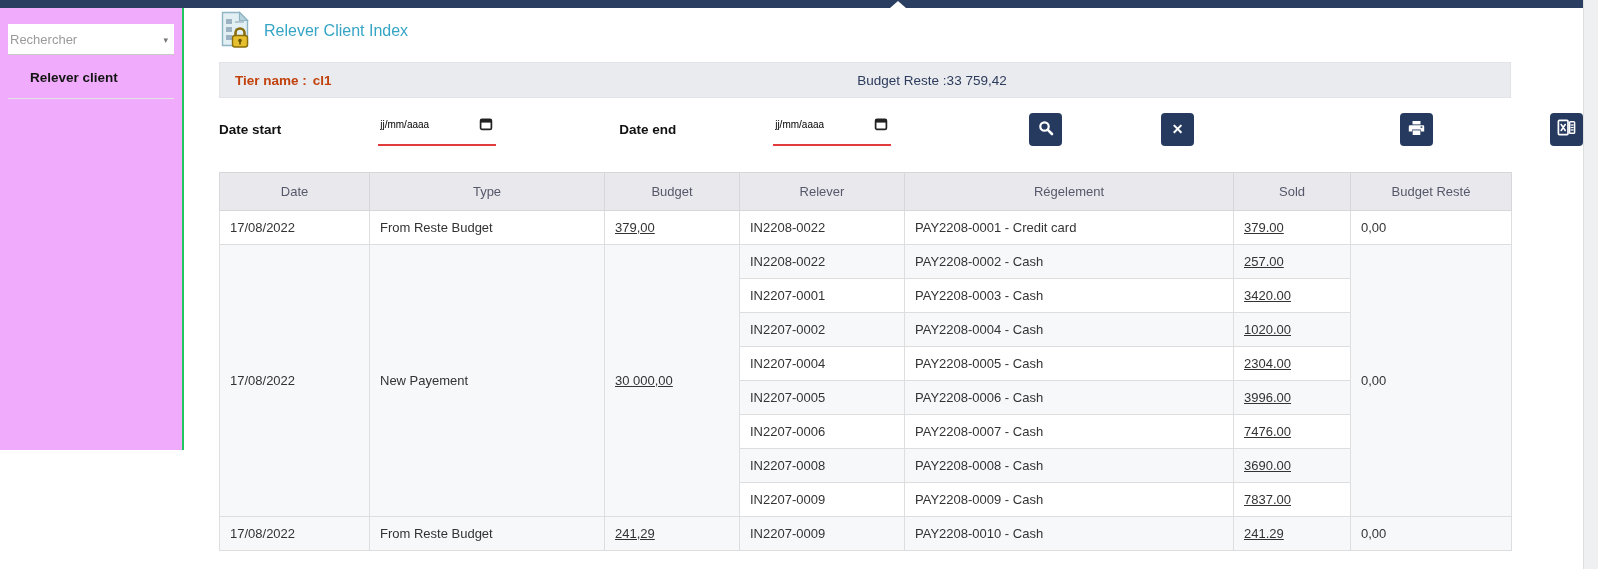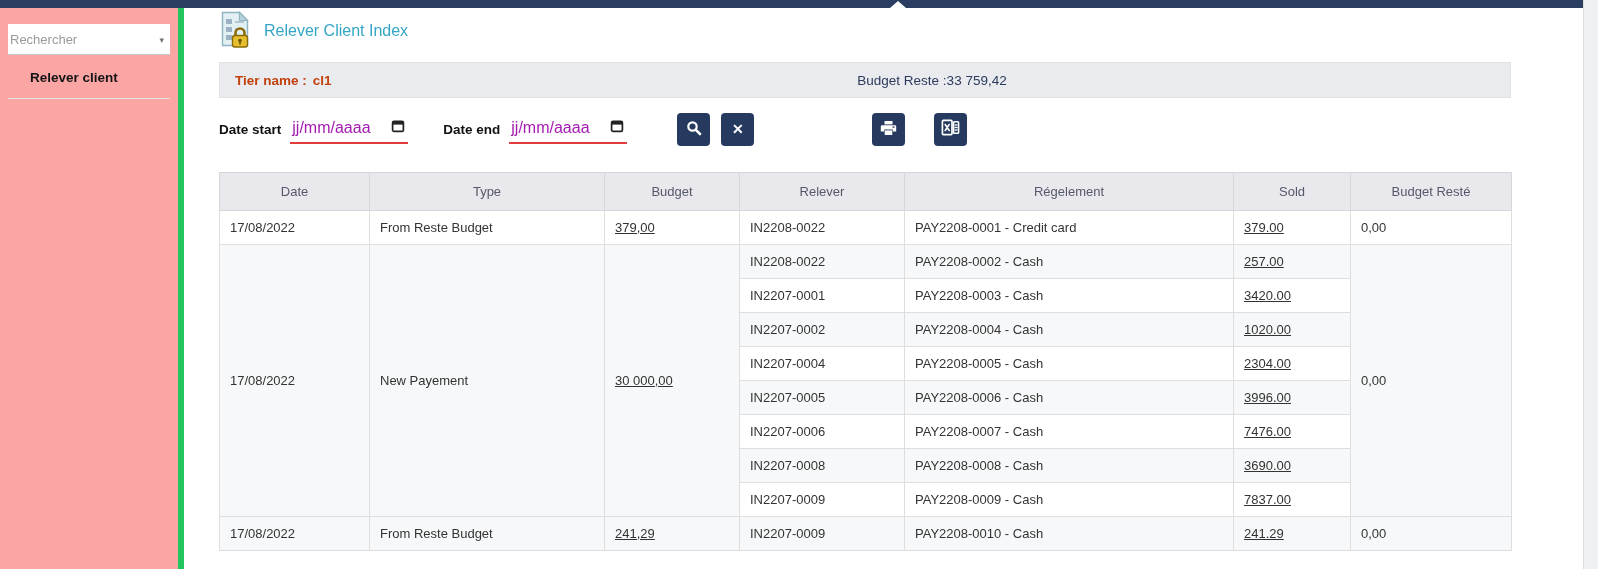--- a/index.html
+++ b/index.html
@@ -17,22 +17,22 @@
   }
 
   
   .scrollbar {
     position:absolute; top:0; right:0; width:15px; height:569px;
     background:#eef0f1; border-left:1px solid #dcdee0; z-index:6;
   }
 
   
   .sidebar {
-    position:absolute; top:8px; left:0; width:184px; height:561px;
-    background:#fca5a5; border-right:6px solid #22c55e;
+    position:absolute; top:8px; left:0; width:184px; height:442px;
+    background:#f0abfc; border-right:2px solid #22c55e;
   }
   .search-select {
     margin:16px 8px 0 8px; padding:8px 6px 7px 2px;
     border-bottom:1px solid #c9c9c9; background:#fff;
     display:flex; align-items:center; justify-content:space-between;
     font-size:13px; color:#9a9a9a; cursor:pointer;
   }
   .search-select .caret { font-size:9px; color:#777; }
   .side-item {
     margin:0 8px; padding:15px 0 13px 22px;
@@ -48,27 +48,27 @@
 
   .info-bar {
     position:relative; margin:12px 0 0 34px; width:1292px; height:36px;
     background:#e9ebee; border:1px solid #e1e3e7;
     display:flex; align-items:center; font-size:13.5px;
   }
   .tier { margin-left:15px; font-weight:bold; color:#c2410c; }
   .tier b { margin-left:6px; }
   .budget-reste { position:absolute; left:712px; transform:translateX(-50%); color:#2c3a5c; }
 
-  .filter-row { margin:10px 0 0 34px; height:42px; display:flex; align-items:center; }
+  .filter-row { margin:10px 0 0 34px; height:42px; display:flex; align-items:center;justify-content:space-between; }
   .datelabel { font-weight:bold; font-size:13.5px; color:#111; white-space:nowrap; }
   .datelabel.second { margin-left:35px; }
   .date-input {
     display:flex; align-items:center; justify-content:space-between;
-    width:118px; margin-left:9px; padding:4px 3px 5px 2px;
-    border-bottom:2px solid #e23b3b; font-size:16px; color:#a21caf; cursor:text;
+    width:118px; margin-left:9px; padding:4px 3px 11px 2px;
+    border-bottom:2px solid #e23b3b; font-size:10px; color:#000000; cursor:text;
   }
   .btn {
     width:33px; height:33px; flex:0 0 auto; background:#253a5e; border:none; border-radius:4px;
     color:#fff; display:flex; align-items:center; justify-content:center; cursor:pointer; padding:0;
   }
   .btn.search { margin-left:50px; }
   .btn.clear  { margin-left:11px; font-size:14px; font-weight:bold; }
   .btn.print  { margin-left:118px; }
   .btn.excel  { margin-left:29px; }
 

